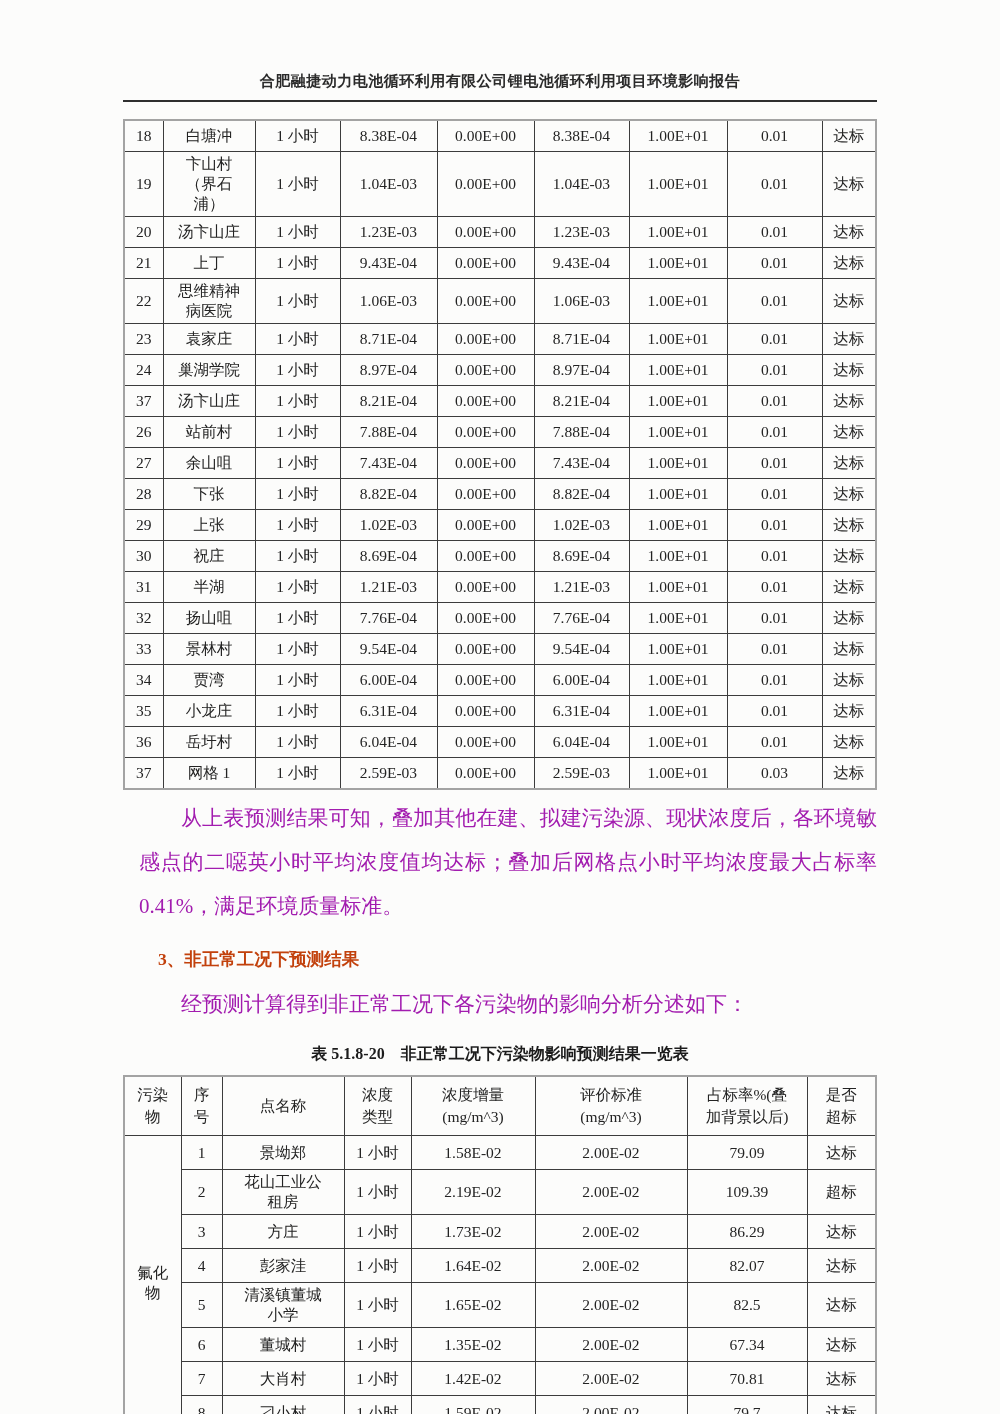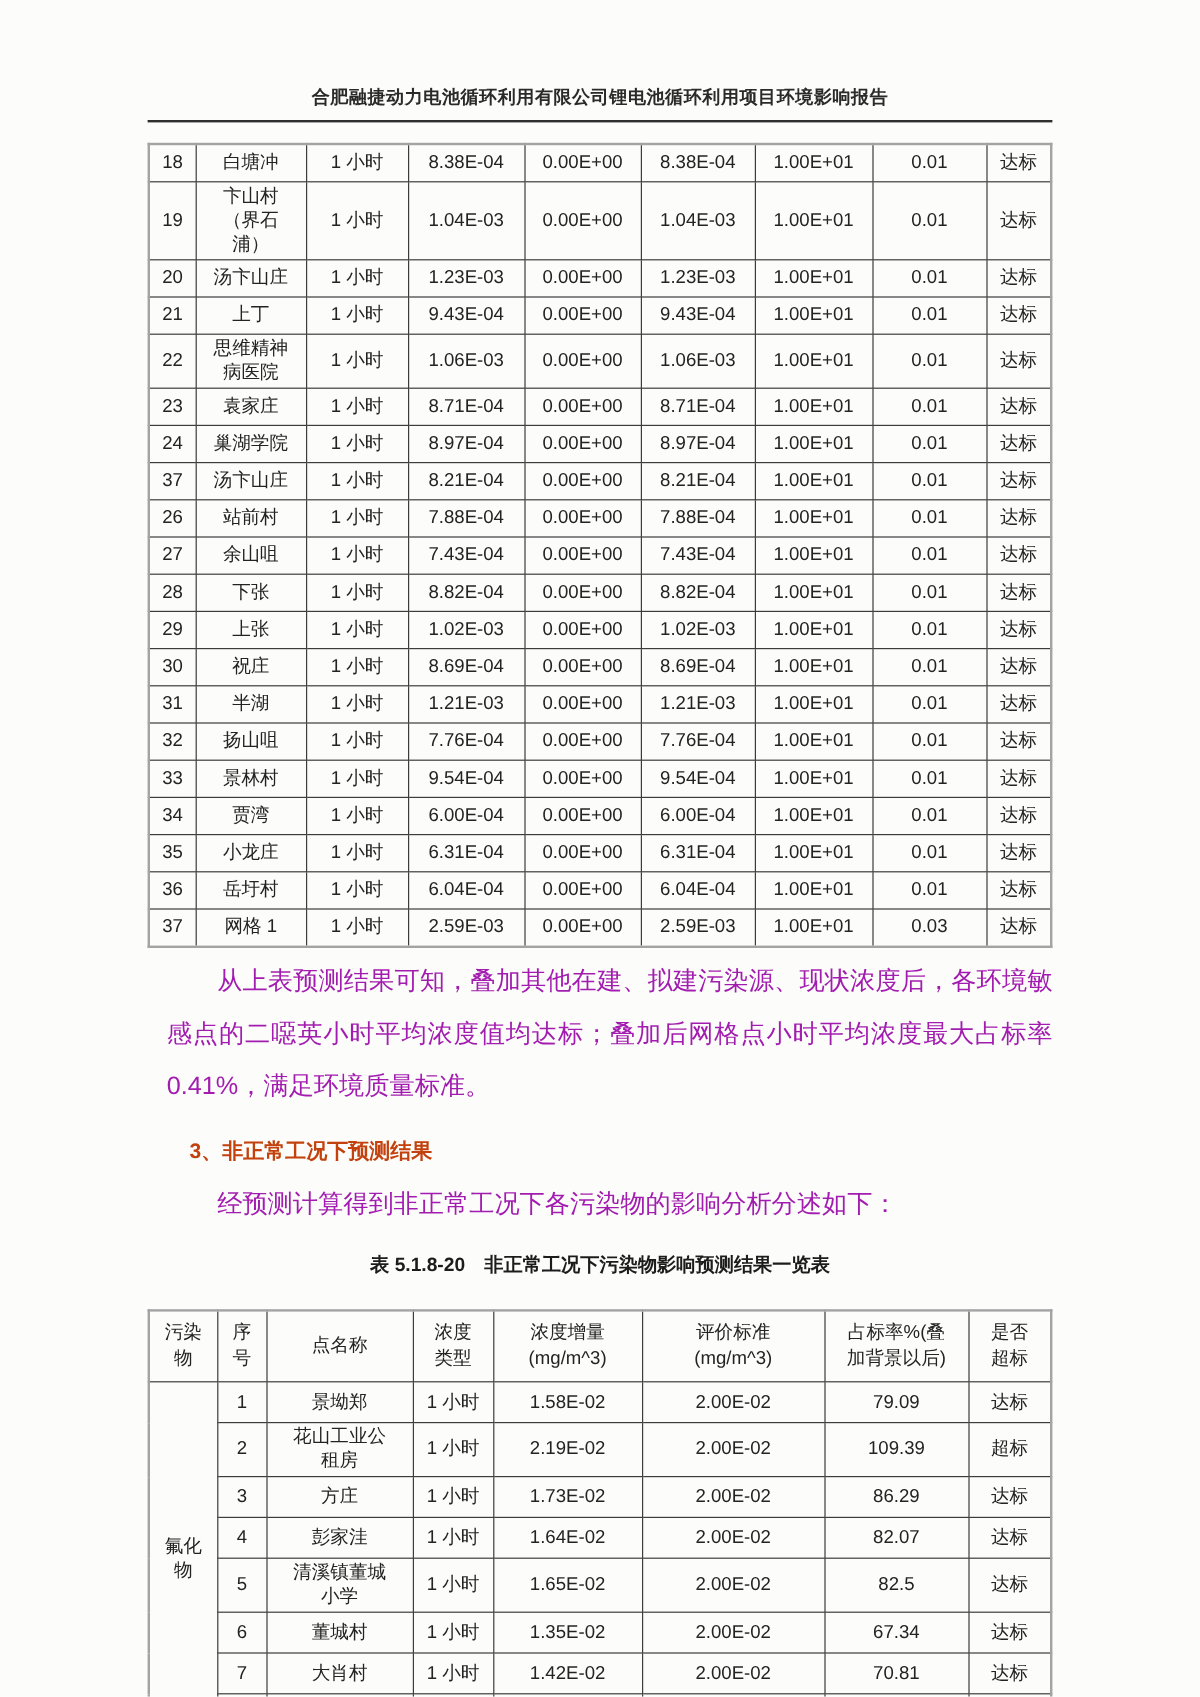--- a/index.html
+++ b/index.html
@@ -7,21 +7,21 @@
     padding: 0;
     background: #ffffff;
   }
   .page {
     position: relative;
     width: 1000px;
     height: 1414px;
     margin: 0 auto;
     background: #fcfcfb;
     overflow: hidden;
-    font-family: Liberation Sans, sans-serif;
+    font-family: Liberation Serif, serif;
     color: #232323;
     box-sizing: border-box;
   }
   .content {
     padding: 0 123px;
   }
   .doc-header-title {
     padding-top: 72px;
     text-align: center;
     font-weight: bold;
@@ -68,21 +68,21 @@
     font-weight: bold;
     margin: 14px 0 0 0;
     text-indent: 2em;
     line-height: 34px;
     color: #c2410c;
   }
   .table-caption {
     text-align: center;
     font-weight: bold;
     font-size: 16px;
-    margin: 18px 0 26px 0;
+    margin: 18px 0 10px 0;
     color: #1c1c1c;
   }
   .page-footer {
     text-align: center;
     font-size: 14px;
     margin-top: 12px;
     color: #b91c1c;
   }
 </style>
 </head>

